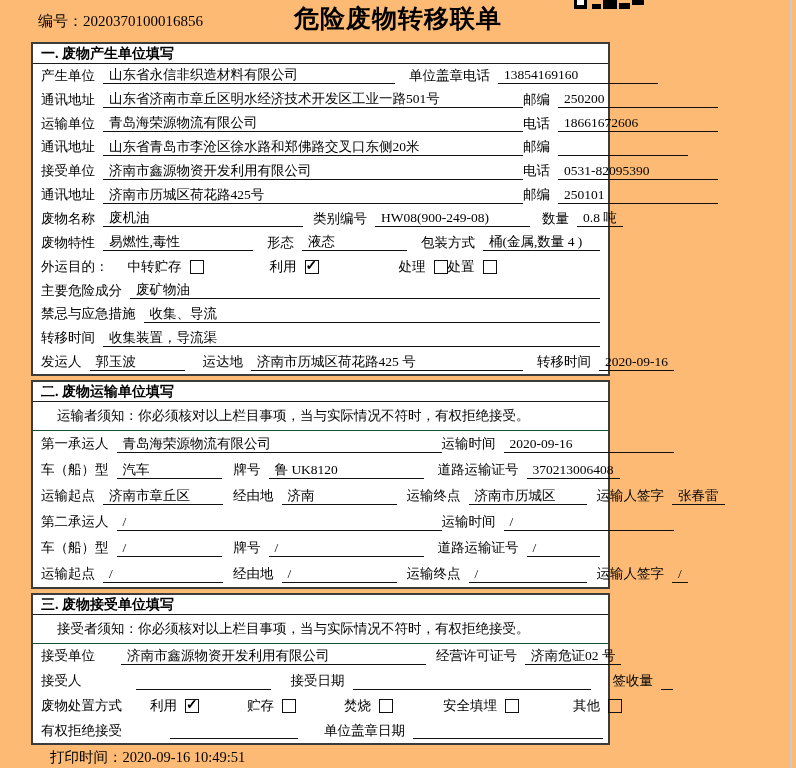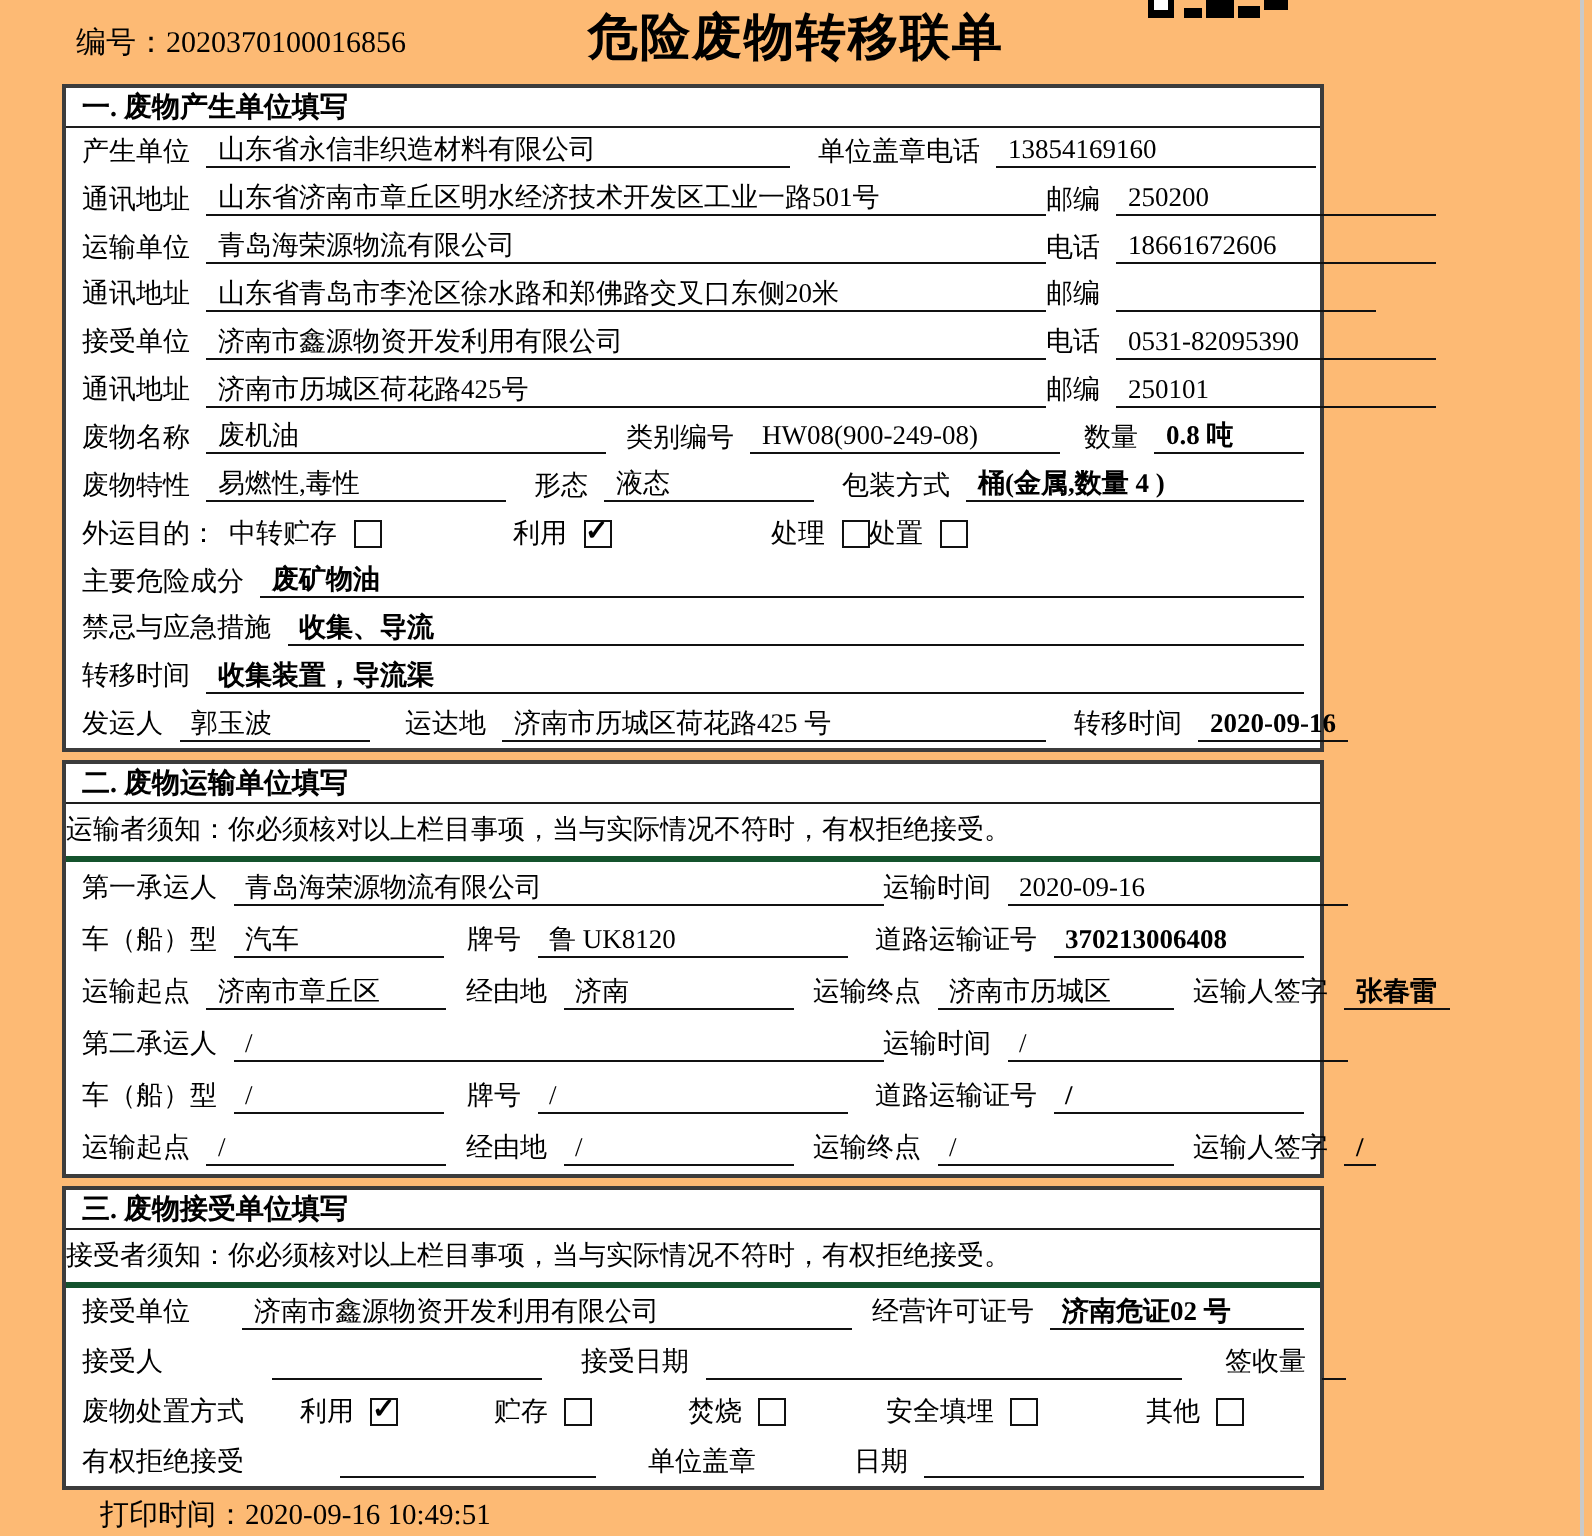--- a/index.html
+++ b/index.html
@@ -11,34 +11,34 @@
   
   .qr{position:absolute;left:574px;top:0;width:70px;height:10px;}
   .qr i{position:absolute;background:#000;}
   .qr .b1{left:0;top:0;width:13px;height:9px;}
   .qr .b1w{left:3px;top:0;width:7px;height:5px;background:#fff;position:absolute;}
   .qr .b2{left:18px;top:4px;width:9px;height:5px;}
   .qr .b3{left:29px;top:0;width:14px;height:9px;}
   .qr .b4{left:45px;top:3px;width:11px;height:6px;}
   .qr .b5{left:58px;top:0;width:12px;height:5px;}
   .edge-line{position:absolute;left:790px;top:0;width:2px;height:768px;background:#c9c9c9;}
-  .box{position:absolute;left:31px;width:631px;border:2px solid #3c3c3c;background:#fff;
+  .box{position:absolute;left:31px;width:579px;border:2px solid #3c3c3c;background:#fff;
        box-sizing:border-box;display:flex;flex-direction:column;}
   #box1{top:42px;height:334px;}
   #box2{top:380px;height:209px;}
   #box3{top:593px;height:152px;}
   .sec-title{flex:none;font-weight:bold;font-size:14px;padding:3px 8px;
              border-bottom:1px solid #1d1d1d;display:flex;align-items:center;height:20px;box-sizing:border-box;}
-  .notice{flex:none;font-size:13.5px;padding:0 0;border-bottom:3px solid #14532d;
+  .notice{flex:none;font-size:13.5px;padding:0 24px;border-bottom:1px solid #14532d;
           display:flex;align-items:center;height:29px;box-sizing:border-box;}
   .row{flex:1;display:flex;align-items:center;padding:0 8px;font-size:13.5px;white-space:nowrap;min-height:0;}
   .lbl{flex:none;}
   .val{border-bottom:1px solid #111;padding:0 6px;margin-left:8px;box-sizing:border-box;
        flex:none;height:17px;line-height:16px;overflow:visible;}
-  .fx{flex:1;font-weight:bold;}
+  .fx{flex:1;}
   .sp{flex:1;}
   .opt{display:flex;align-items:center;flex:none;}
   .cb{display:inline-block;width:12px;height:12px;border:1px solid #111;margin-left:8px;
       position:relative;top:0;flex:none;}
   .cb.checked::after{content:"\2713";position:absolute;left:0px;top:-4px;font-size:14px;font-weight:bold;}
   .footer{position:absolute;left:50px;top:748px;font-size:14.5px;white-space:nowrap;}
 </style>
 </head>
 <body>
 
@@ -121,21 +121,21 @@
       <span class="lbl">废物特性</span>
       <span class="val" style="width:150px">易燃性,毒性</span>
       <span class="lbl" style="margin-left:14px">形态</span>
       <span class="val" style="width:105px">液态</span>
       <span class="lbl" style="margin-left:14px">包装方式</span>
       <span class="val fx">桶(金属,数量 4 )</span>
     </div>
 
     <div class="row">
       <span class="lbl">外运目的：</span>
-      <span class="opt" style="margin-left:6px">
+      <span class="opt" style="margin-left:19px">
         <span>中转贮存</span>
         <span class="cb"></span>
       </span>
       <span class="opt" style="margin-left:66px">
         <span>利用</span>
         <span class="cb checked"></span>
       </span>
       <span class="opt" style="margin-left:80px">
         <span>处理</span>
         <span class="cb"></span>

